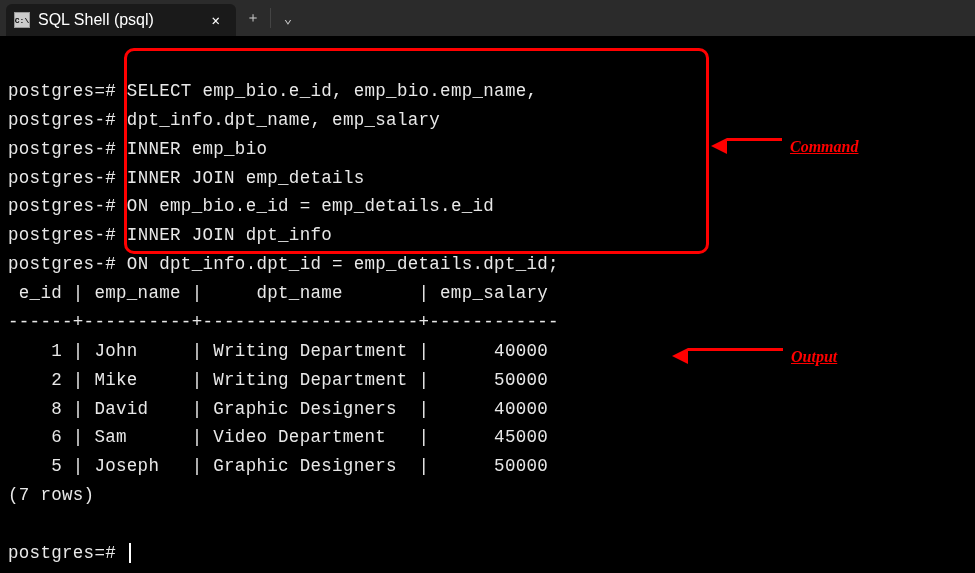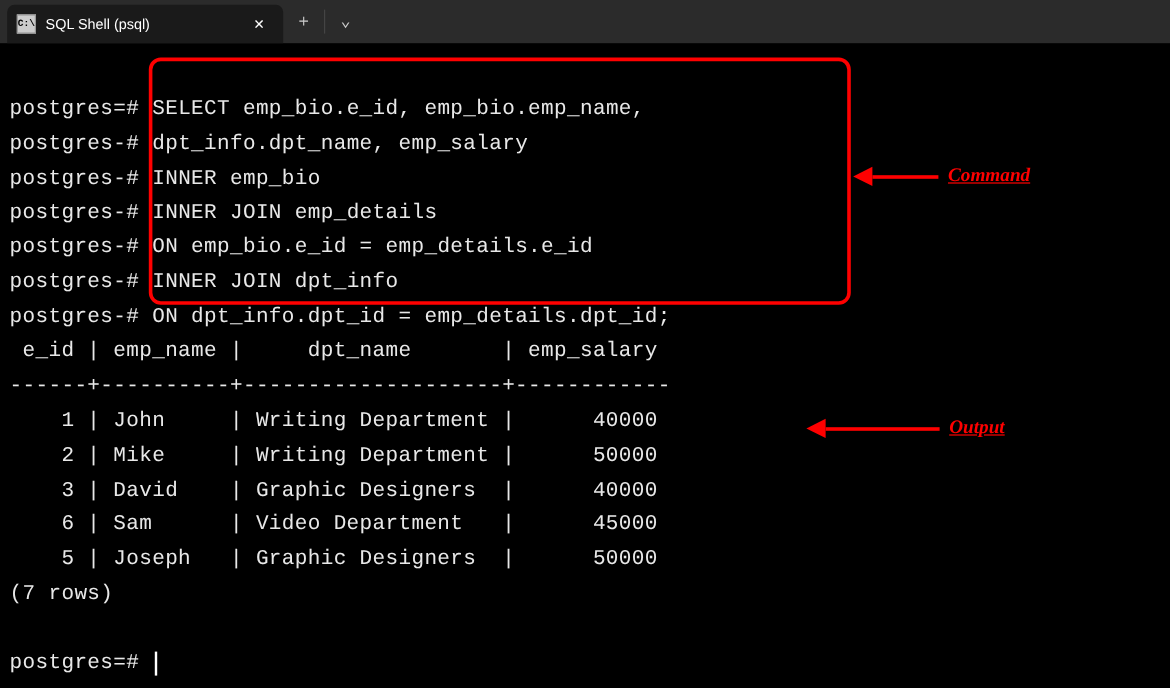--- a/index.html
+++ b/index.html
@@ -37,21 +37,21 @@
     margin-right: 8px;
     display: flex;
     align-items: center;
     justify-content: center;
     font-size: 8px;
     color: #000;
     font-weight: bold;
   }
   .tab-title {
     color: #fff;
-    font-size: 12px;
+    font-size: 16px;
     font-family: 'Segoe UI', sans-serif;
     flex: 1;
   }
   .tab-close {
     color: #fff;
     font-size: 14px;
     padding: 2px 6px;
     cursor: pointer;
   }
   .titlebar-btn {
@@ -80,21 +80,21 @@
   }
   .command-box {
     position: absolute;
     border: 3px solid #ff0000;
     border-radius: 10px;
     pointer-events: none;
   }
   .annotation {
     position: absolute;
     display: flex;
-    align-items: center;
+    align-items: flex-start;
     pointer-events: none;
   }
   .arrow-line {
     height: 3px;
     background: #ff0000;
     width: 74px;
     position: relative;
   }
   .arrow-head {
     width: 0;
@@ -140,21 +140,21 @@
 <span>postgres-#</span> <span>dpt_info.dpt_name, emp_salary</span>
 <span>postgres-#</span> <span>INNER emp_bio</span>
 <span>postgres-#</span> <span>INNER JOIN emp_details</span>
 <span>postgres-#</span> <span>ON emp_bio.e_id = emp_details.e_id</span>
 <span>postgres-#</span> <span>INNER JOIN dpt_info</span>
 <span>postgres-#</span> <span>ON dpt_info.dpt_id = emp_details.dpt_id;</span>
 <span> e_id | emp_name |     dpt_name       | emp_salary</span>
 <span>------+----------+--------------------+------------</span>
 <span>    1 | John     | Writing Department |      40000</span>
 <span>    2 | Mike     | Writing Department |      50000</span>
-<span>    3 | David    | Graphic Designers  |      40000</span>
+<span>    8 | David    | Graphic Designers  |      40000</span>
 <span>    6 | Sam      | Video Department   |      45000</span>
 <span>    5 | Joseph   | Graphic Designers  |      50000</span>
 <span>(7 rows)</span>
 
 <span>postgres=#</span> <span class="cursor"></span>
 </div>
 
 <div class="command-box" style="left:124px; top:48px; width:585px; height:206px;"></div>
 
 <div class="annotation" style="left:711px; top:138px;">

